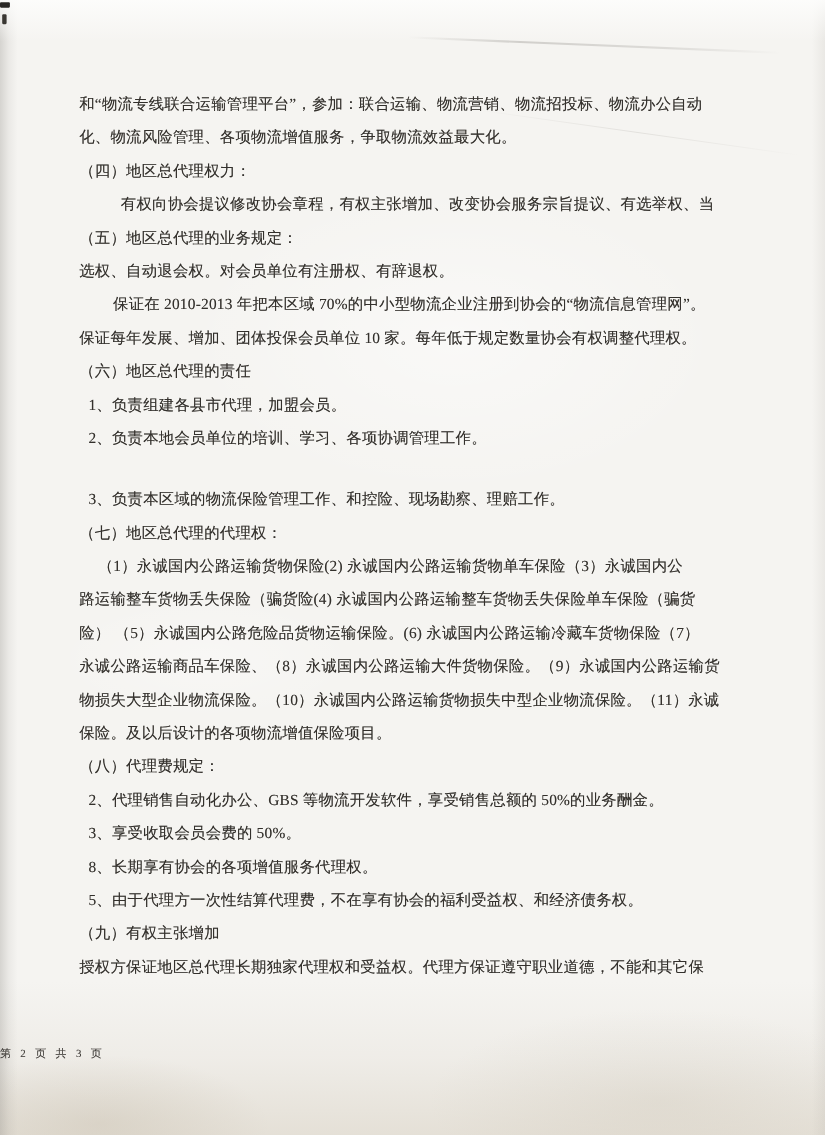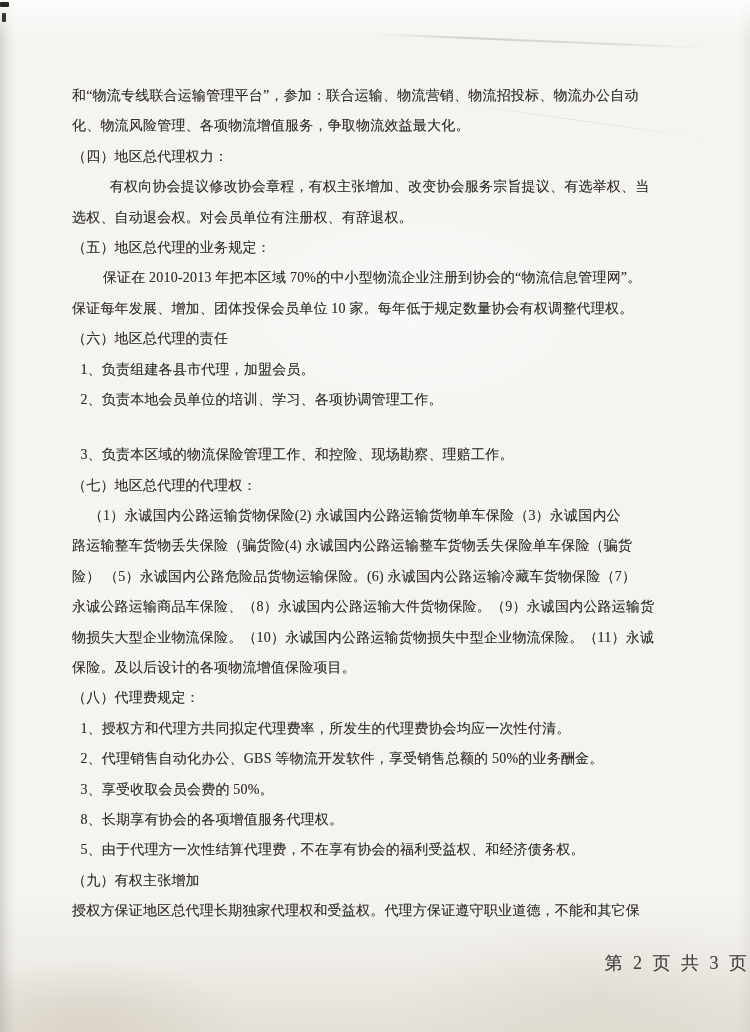--- a/index.html
+++ b/index.html
@@ -62,58 +62,57 @@
     letter-spacing: 0.2px;
     color: #33302c;
     white-space: nowrap;
     text-shadow: 0 0 0.5px rgba(51,48,44,0.45);
   }
   .footer {
     position: absolute;
     left: 0;
     top: 951px;
     width: 100%;
-    text-align: right;
-    font-size: 18px;
+    text-align: left;
+    font-size: 10px;
     letter-spacing: 3px;
     color: #45423e;
     text-shadow: 0 0 0.5px rgba(69,66,62,0.4);
   }
 </style>
 </head>
 <body>
 
 <div class="page">
   <div class="mark1"></div>
   <div class="mark2"></div>
   <div class="crease"></div>
   <div class="crease2"></div>
 
   <div class="content">
       <div class="line">和“物流专线联合运输管理平台”，参加：联合运输、物流营销、物流招投标、物流办公自动</div>
       <div class="line">化、物流风险管理、各项物流增值服务，争取物流效益最大化。</div>
       <div class="line">（四）地区总代理权力：</div>
       <div class="line" style="text-indent: 2.7em;">有权向协会提议修改协会章程，有权主张增加、改变协会服务宗旨提议、有选举权、当</div>
+      <div class="line">（五）地区总代理的业务规定：</div>
       <div class="line">选权、自动退会权。对会员单位有注册权、有辞退权。</div>
-      <div class="line">（五）地区总代理的业务规定：</div>
       <div class="line" style="text-indent: 2.2em;">保证在 2010-2013 年把本区域 70%的中小型物流企业注册到协会的“物流信息管理网”。</div>
       <div class="line">保证每年发展、增加、团体投保会员单位 10 家。每年低于规定数量协会有权调整代理权。</div>
       <div class="line">（六）地区总代理的责任</div>
       <div class="line" style="text-indent: 0.6em;">1、负责组建各县市代理，加盟会员。</div>
       <div class="line" style="text-indent: 0.6em;">2、负责本地会员单位的培训、学习、各项协调管理工作。</div>
       <div class="line" style="text-indent: 0.6em; margin-top: 25px;">3、负责本区域的物流保险管理工作、和控险、现场勘察、理赔工作。</div>
       <div class="line">（七）地区总代理的代理权：</div>
       <div class="line" style="text-indent: 1.2em;">（1）永诚国内公路运输货物保险(2) 永诚国内公路运输货物单车保险（3）永诚国内公</div>
       <div class="line">路运输整车货物丢失保险（骗货险(4) 永诚国内公路运输整车货物丢失保险单车保险（骗货</div>
       <div class="line">险） （5）永诚国内公路危险品货物运输保险。(6) 永诚国内公路运输冷藏车货物保险（7）</div>
       <div class="line">永诚公路运输商品车保险、（8）永诚国内公路运输大件货物保险。（9）永诚国内公路运输货</div>
       <div class="line">物损失大型企业物流保险。（10）永诚国内公路运输货物损失中型企业物流保险。（11）永诚</div>
       <div class="line">保险。及以后设计的各项物流增值保险项目。</div>
       <div class="line">（八）代理费规定：</div>
-      <div class="line" style="text-indent: 0.6em;">1、授权方和代理方共同拟定代理费率，所发生的代理费协会均应一次性付清。</div>
       <div class="line" style="text-indent: 0.6em;">2、代理销售自动化办公、GBS 等物流开发软件，享受销售总额的 50%的业务酬金。</div>
       <div class="line" style="text-indent: 0.6em;">3、享受收取会员会费的 50%。</div>
       <div class="line" style="text-indent: 0.6em;">8、长期享有协会的各项增值服务代理权。</div>
       <div class="line" style="text-indent: 0.6em;">5、由于代理方一次性结算代理费，不在享有协会的福利受益权、和经济债务权。</div>
       <div class="line">（九）有权主张增加</div>
       <div class="line">授权方保证地区总代理长期独家代理权和受益权。代理方保证遵守职业道德，不能和其它保</div>
     </div>
 
   <div class="footer">第 2 页 共 3 页</div>
 </div>

